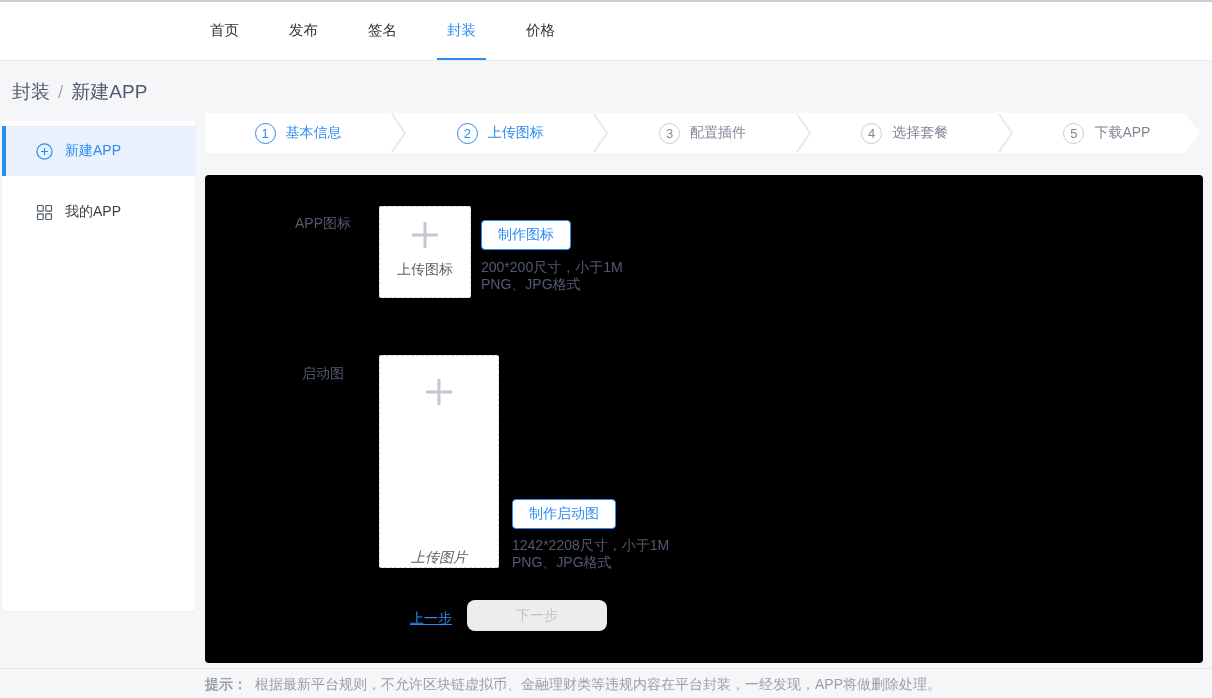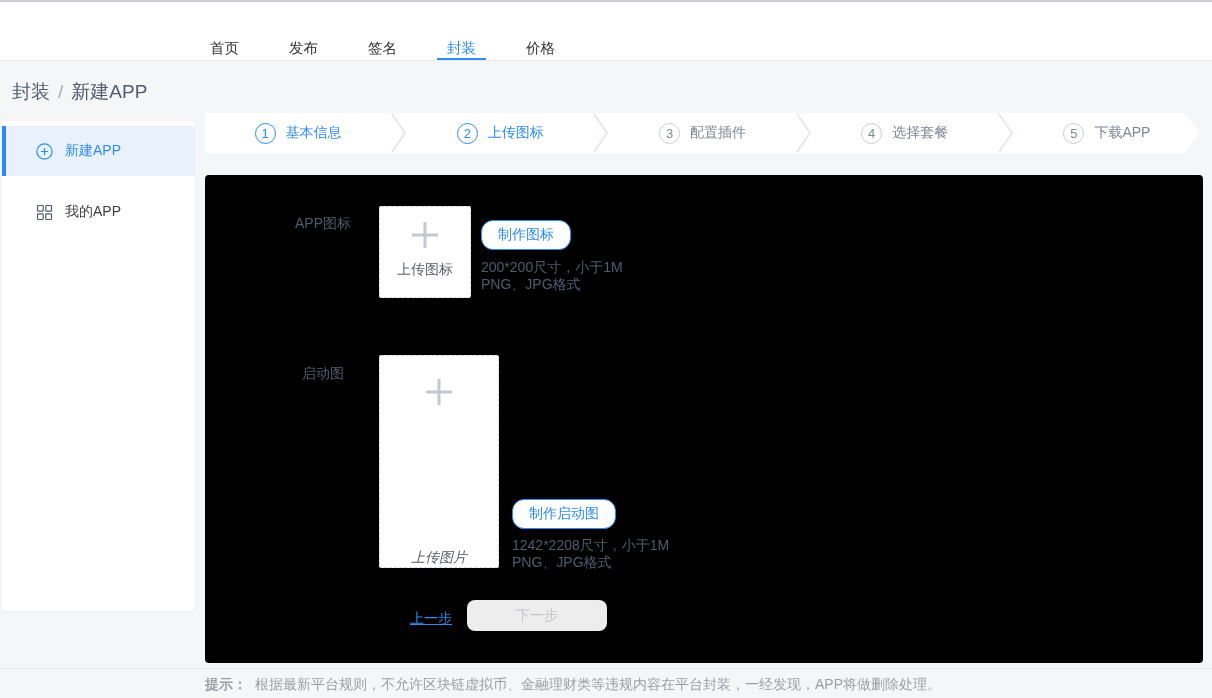--- a/index.html
+++ b/index.html
@@ -10,21 +10,21 @@
     font-family:"Liberation Sans","DejaVu Sans",sans-serif;
     overflow:hidden;
     color:#515a6e;
   }
 
   
   .top-edge { position:absolute; left:0; top:0; width:100%; height:2px; background:#cbcdd1; }
 
   
   .header { position:absolute; left:0; top:2px; width:100%; height:59px; background:#fff; border-bottom:1px solid #eaeaea; }
-  .nav { margin-left:200px; height:100%; display:flex;align-items:flex-end; }
+  .nav { margin-left:200px; height:100%; display:flex; }
   .nav-item {
     display:flex; align-items:center;
     padding:0 10px; margin-right:30px;
     font-size:14.5px; color:#333; cursor:pointer;
     border-bottom:2px solid transparent;
   }
   .nav-item.active { color:#2d8cf0; border-bottom-color:#2d8cf0; }
 
   
   .breadcrumb { position:absolute; left:12px; top:79px; font-size:19px; color:#515a6e; }
@@ -78,21 +78,21 @@
   .box-large { top:180px; width:120px; height:213px; justify-content:space-between; padding-top:20px;font-style:italic; }
   .plus-icn { color:#c5c8ce; }
   .upload-text { font-size:14px; color:#5a5e66; margin-top:6px; }
   .box-large .upload-text { margin-top:14px; }
 
   .right-col { position:absolute; }
   .icon-right { left:276px; top:45px; }
   .splash-right { left:307px; top:324px; }
   .btn-outline {
     height:30px; padding:0 16px; background:#fff;
-    border:1px solid #2d8cf0; color:#2d8cf0; border-radius:12px;
+    border:1px solid #2d8cf0; color:#2d8cf0; border-radius:4px;
     font-size:14px; cursor:pointer; font-family:inherit;
   }
   .hints { margin-top:9px; font-size:14px; color:#515a6e; line-height:17px; }
   .splash-right .hints { margin-top:8px; }
 
   .prev-link {
     position:absolute; left:205px; top:435px;
     color:#2d8cf0; font-size:14px; text-decoration:underline; cursor:pointer;
   }
   .next-btn {

